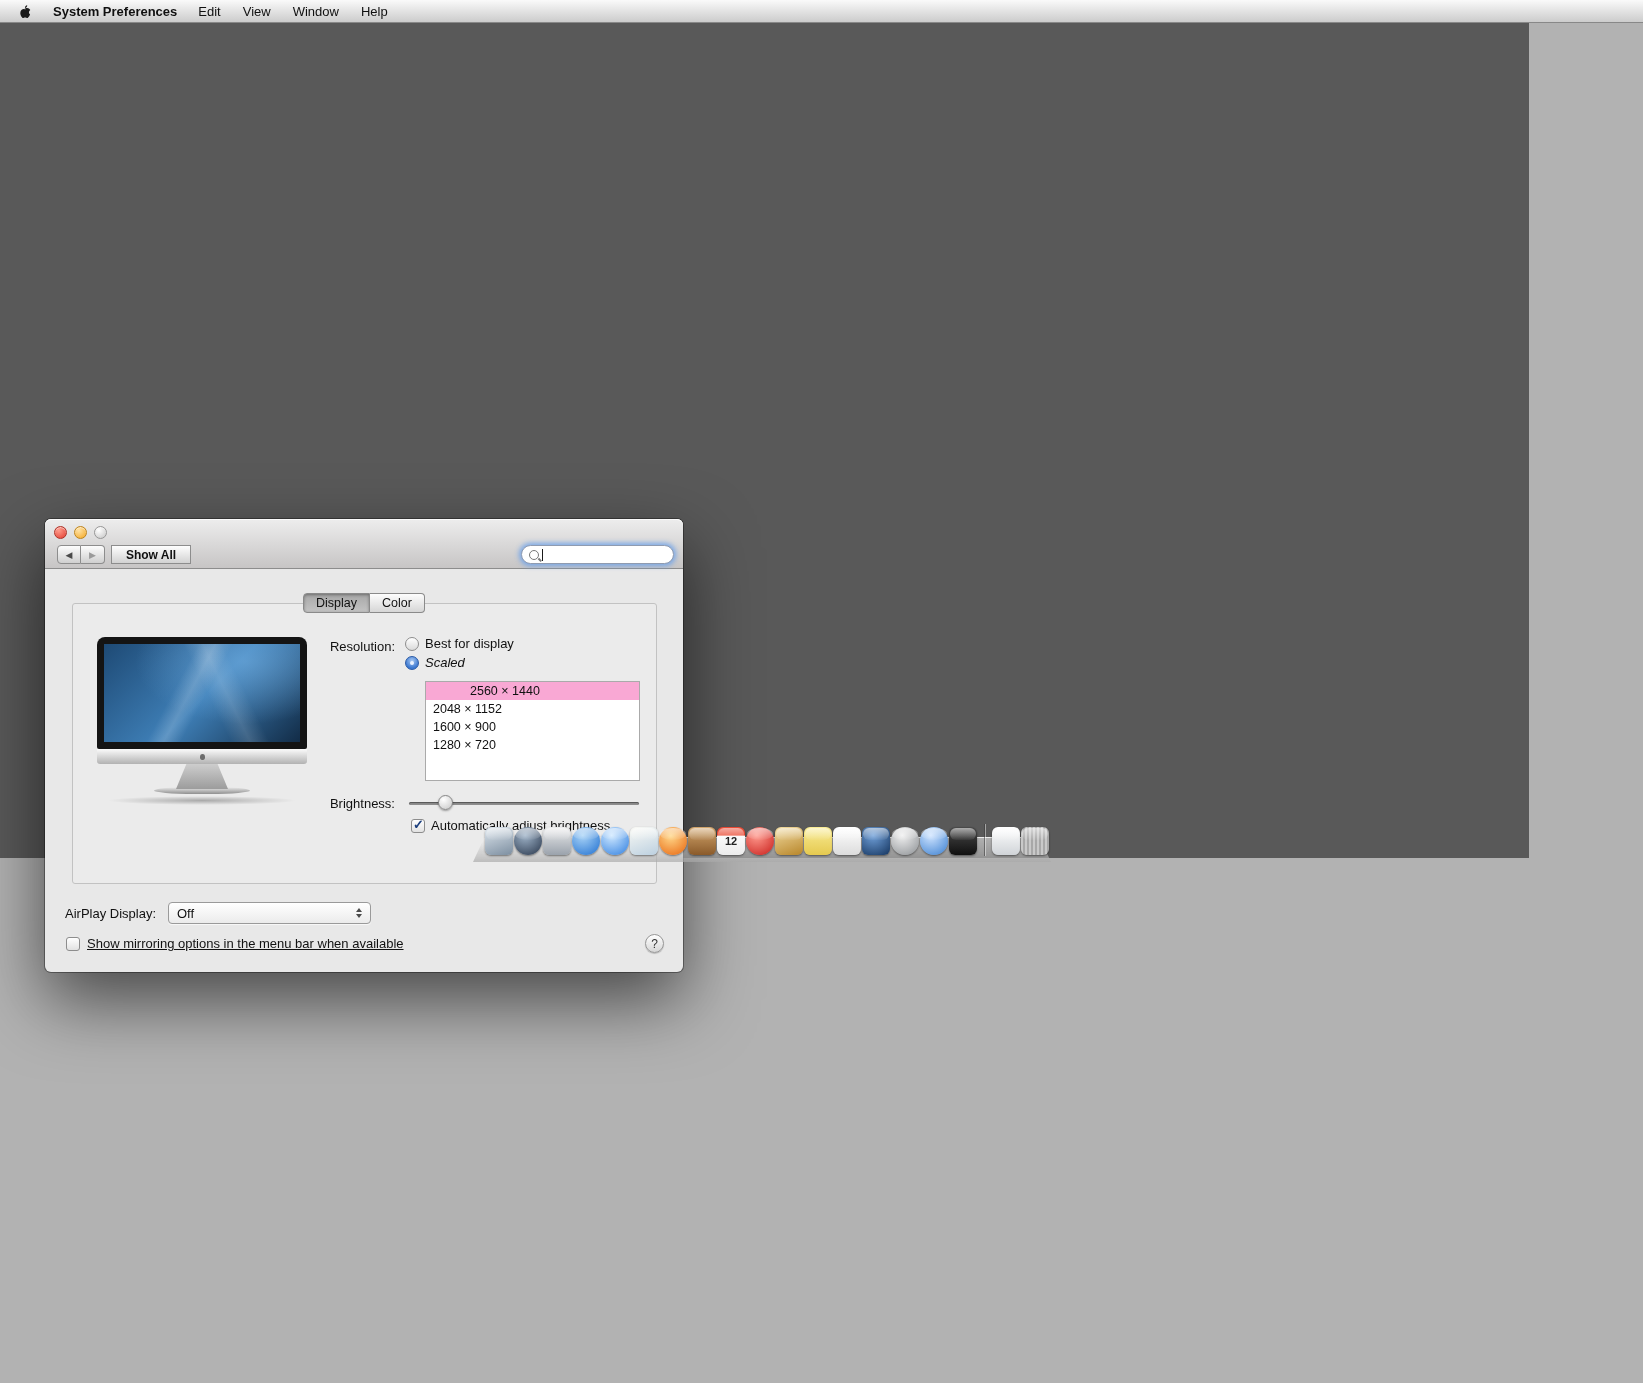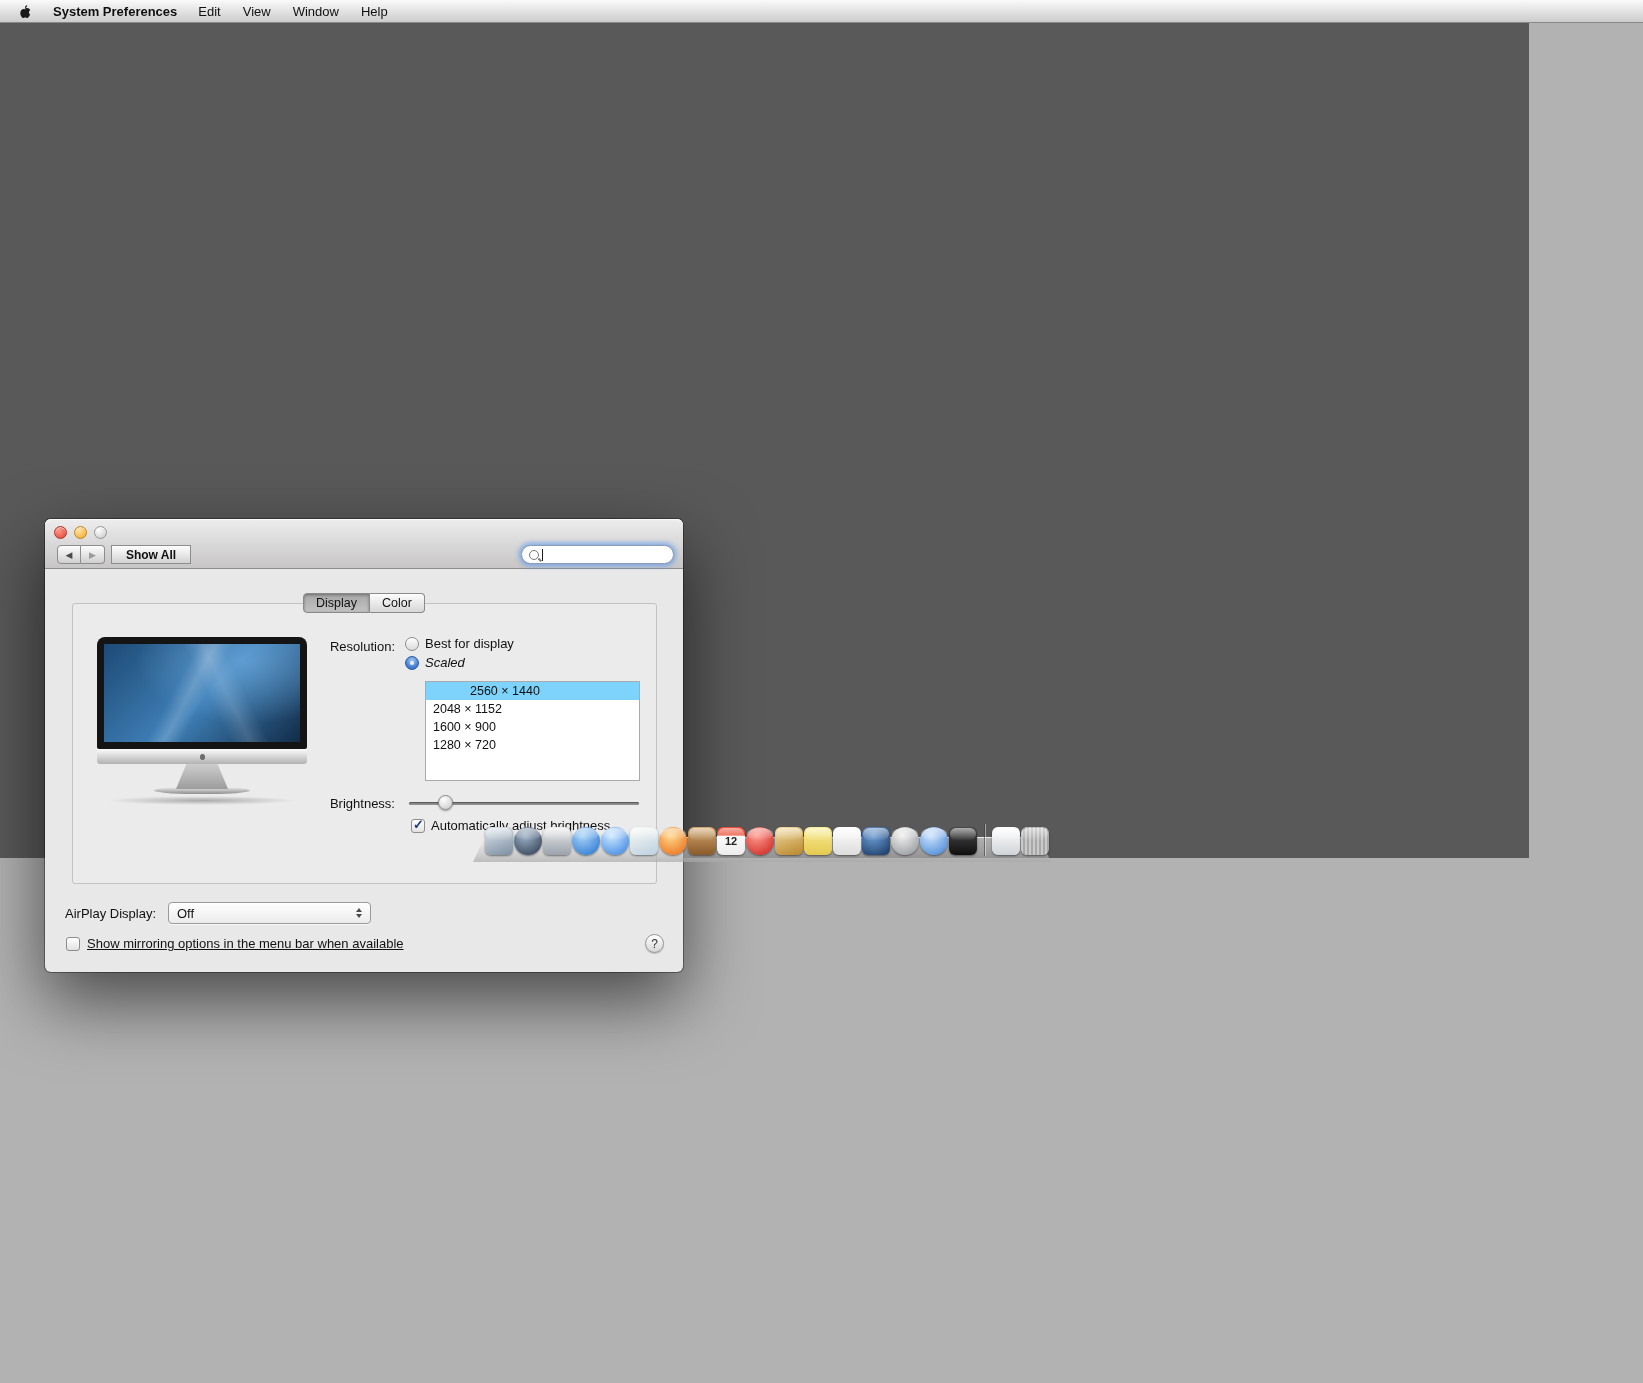--- a/index.html
+++ b/index.html
@@ -113,21 +113,21 @@
   .radio { width:14px; height:14px; border-radius:50%; box-sizing:border-box; border:1px solid #8d8d8d;
            background:linear-gradient(180deg,#ffffff,#dadada); position:relative; flex:none; }
   .radio-selected { background:radial-gradient(circle at 50% 32%,#a8c8f2 0%,#3a77d0 70%); border-color:#2a5aa6; }
   .radio-selected::after { content:""; position:absolute; left:4px; top:4px; width:4px; height:4px; border-radius:50%; background:#eaf2ff; }
 
   .res-list {
     position:absolute; left:380px; top:162px; width:215px; height:100px; box-sizing:border-box;
     background:#fff; border:1px solid #aaaaaa; font-size:12.5px; overflow:hidden;
   }
   .res-row { height:18px; line-height:18px; padding-left:7px; color:#111; }
-  .res-row-selected { background:#7dd3fc;padding-left:44px; }
+  .res-row-selected { background:#f9a8d4;padding-left:44px; }
 
   
   .brightness-label { position:absolute; left:230px; top:277px; width:120px; text-align:right; font-size:13px; color:#111; }
   .slider { position:absolute; left:364px; top:276px; width:230px; height:16px; }
   .slider-track { position:absolute; left:0; right:0; top:7px; height:3px; background:#8e8e8e; border-radius:2px; box-shadow:inset 0 1px 1px rgba(0,0,0,0.4); }
   .slider-thumb { position:absolute; left:29px; top:0; width:15px; height:15px; border-radius:50%; box-sizing:border-box;
                   border:1px solid #878787; background:radial-gradient(circle at 35% 28%,#ffffff,#c6c6c6); box-shadow:0 1px 2px rgba(0,0,0,0.35); }
 
   .auto-row { position:absolute; left:366px; top:299px; display:flex; align-items:center; gap:6px; font-size:13px; color:#111; white-space:nowrap; }
   .checkbox { width:14px; height:14px; box-sizing:border-box; border:1px solid #8d8d8d; border-radius:3px;

